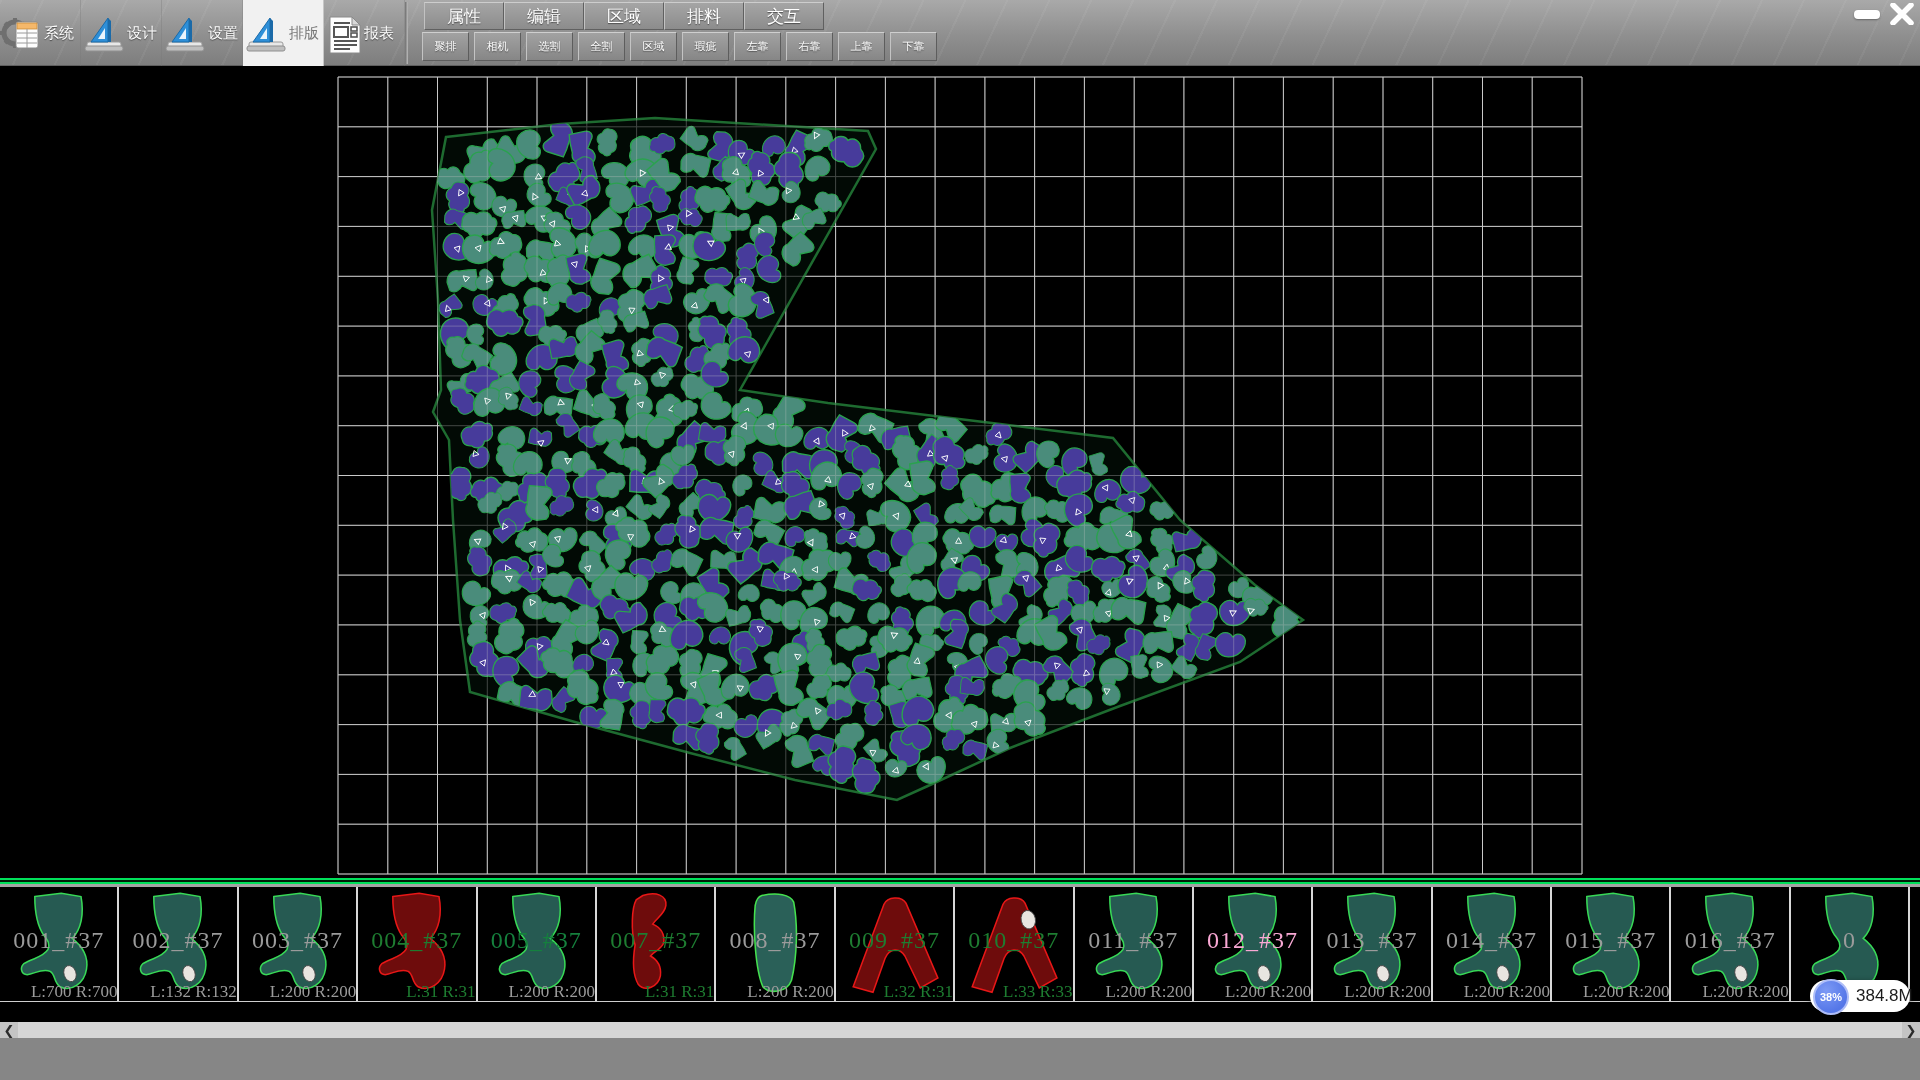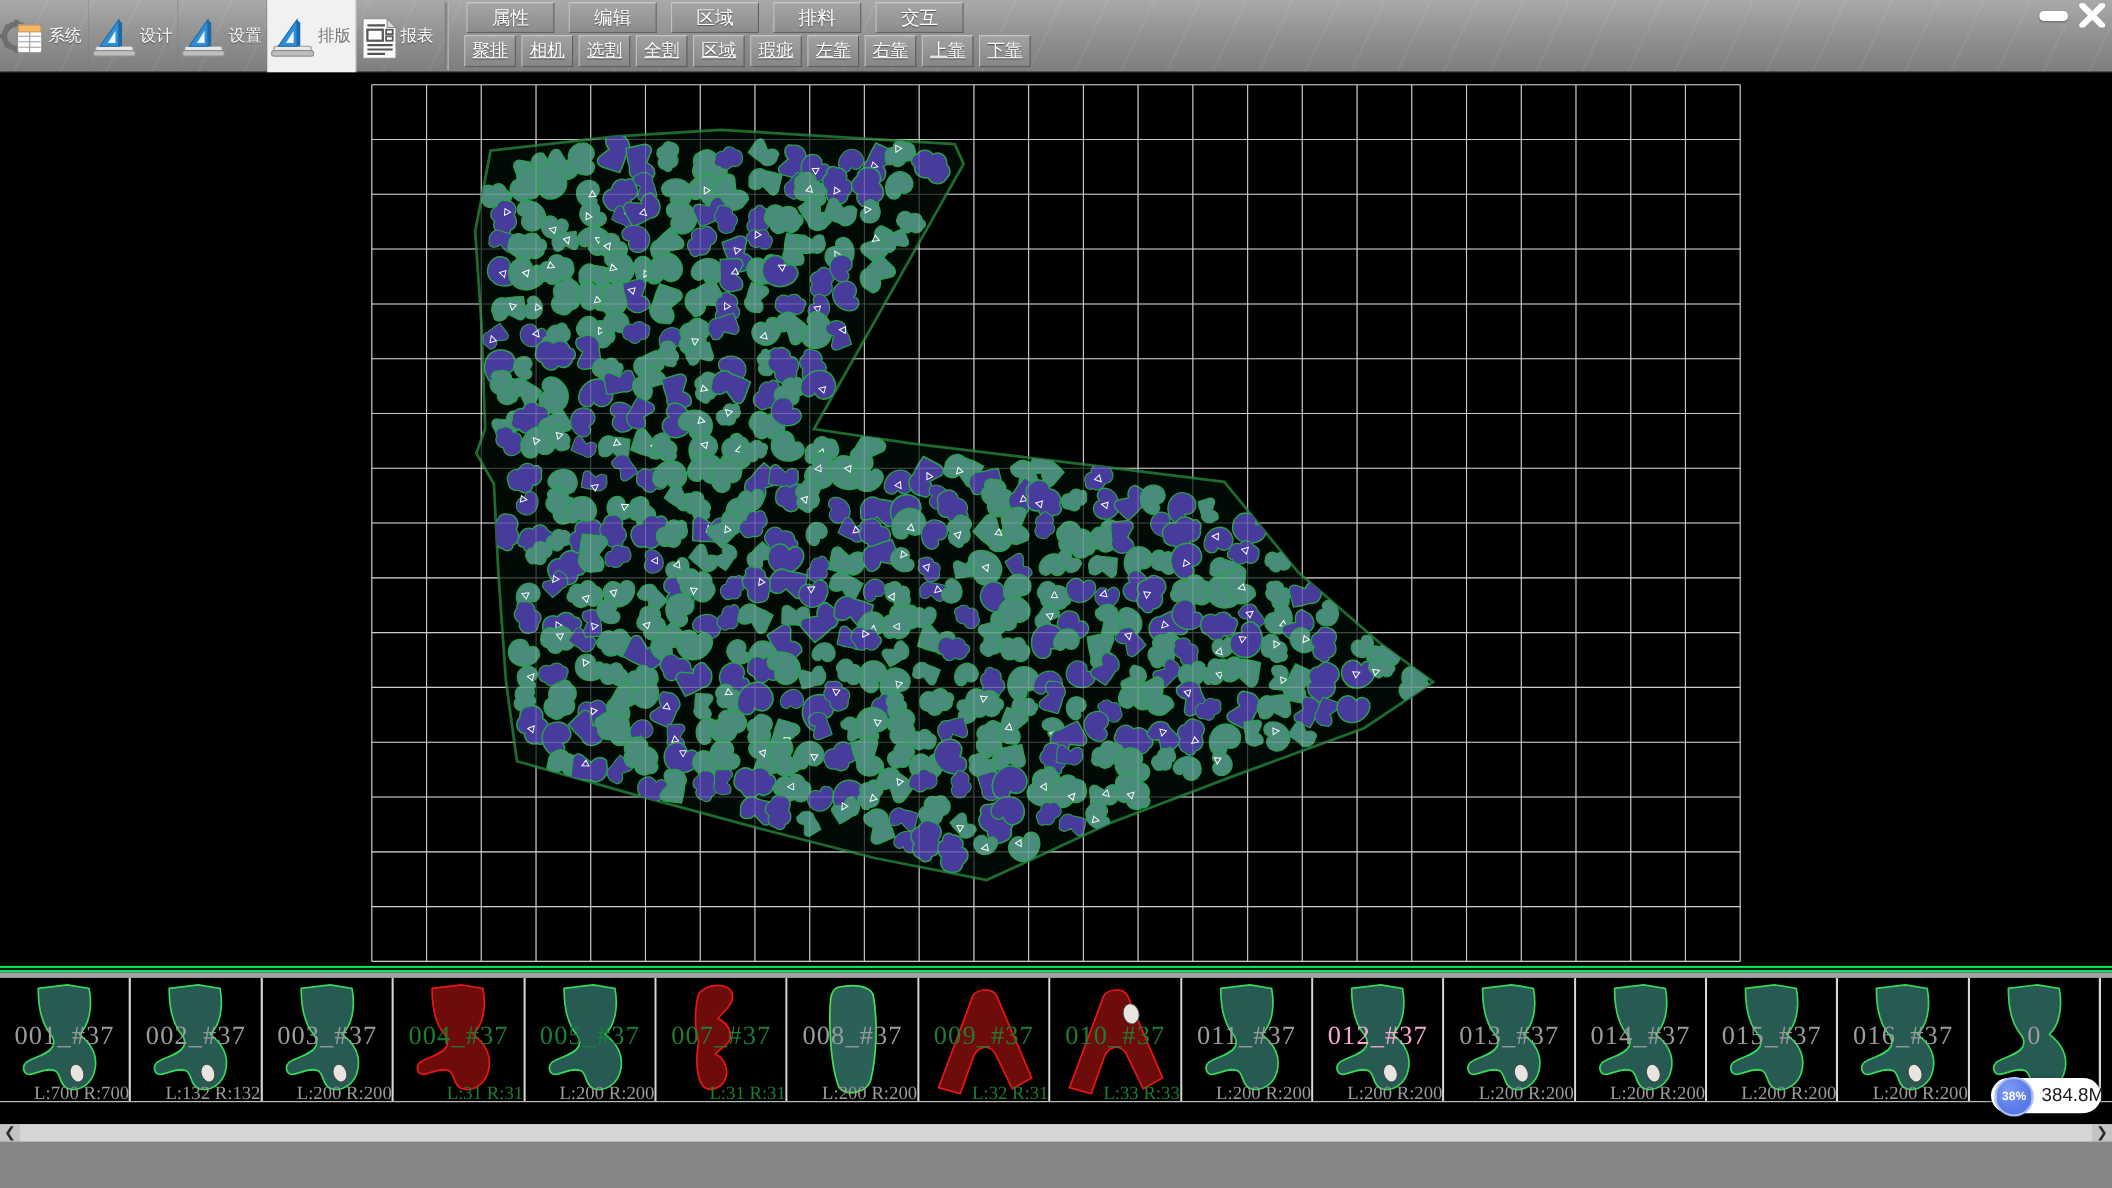--- a/index.html
+++ b/index.html
@@ -17,44 +17,44 @@
   .mode-cell{width:80px;height:66px;position:relative;display:flex;flex-direction:row;
     align-items:center;justify-content:flex-start;border-right:1px solid rgba(120,120,120,.35);}
   .mode-cell.active{background:#f1f1f1;}
   .mode-cell .ic{margin-top:3px;height:40px;display:flex;align-items:center;justify-content:center;}
   .mode-cell .lbl{font-family:"Liberation Serif",serif;font-size:15px;color:#fdfdfd;
     text-shadow:0 1px 1px rgba(60,60,60,.8);line-height:18px;}
   .mode-cell.active .lbl{color:#777;text-shadow:none;}
   #mode-divider{position:absolute;left:405px;top:2px;width:3px;height:62px;
     background:linear-gradient(90deg,#6d6d6d,#bdbdbd);}
 
-  .menu-row{position:absolute;left:424px;top:2px;display:flex;gap:13px;}
+  .menu-row{position:absolute;left:424px;top:2px;display:flex;gap:0;}
   .menu-btn{width:78px;height:26px;display:flex;align-items:center;justify-content:center;
     font-family:"Liberation Serif",serif;font-size:17px;color:#fff;
     background:linear-gradient(#a5a5a5,#8c8c8c);
     border:1px solid;border-color:#cdcdcd #606060 #606060 #c2c2c2;
     text-shadow:0 1px 1px rgba(70,70,70,.9);cursor:default;}
   .tool-row{position:absolute;left:422px;top:32px;display:flex;gap:5px;}
   .tool-btn{width:45px;height:27px;display:flex;align-items:center;justify-content:center;
-    font-family:"Liberation Serif",serif;font-size:16px;color:#fff;
+    font-family:"Liberation Serif",serif;font-size:11px;color:#fff;
     background:linear-gradient(#a2a2a2,#868686);
     border:1px solid;border-color:#cfcfcf #5d5d5d #5d5d5d #c4c4c4;
-    text-shadow:0 1px 1px rgba(70,70,70,.9);cursor:default;text-decoration:underline;}
+    text-shadow:0 1px 1px rgba(70,70,70,.9);cursor:default;}
 
   #win-controls{position:absolute;right:6px;top:2px;display:flex;align-items:center;gap:10px;height:24px;}
   #btn-min{width:26px;height:9px;background:#fff;border-radius:4px;box-shadow:0 1px 2px rgba(0,0,0,.35);}
   #btn-close{width:24px;height:22px;position:relative;}
 
   
   #canvas-wrap{position:absolute;left:0;top:66px;width:1920px;height:812px;background:#000;}
 
   
   #strip{position:absolute;left:0;top:878px;width:1920px;height:125px;background:#000;}
   #strip-border{height:6px;background:linear-gradient(#00e05a 0 34%,#001c08 34% 66%,#00e05a 66% 100%);}
-  #tiles{display:flex;height:118px;border-top:5px solid #a3a3a3;border-bottom:1px solid #cfcfcf;
+  #tiles{display:flex;height:118px;border-top:3px solid #a3a3a3;border-bottom:1px solid #cfcfcf;
     box-sizing:border-box;overflow:hidden;width:1920px;}
   .tile{flex:0 0 117.4px;height:116px;position:relative;background:#000;
     border-right:2px solid #d8d8d8;box-sizing:content-box;}
   .tile svg{position:absolute;left:4px;top:2px;}
   .tile .tname{position:absolute;left:0;right:0;top:40px;text-align:center;
     font-family:"Liberation Serif",serif;font-size:24px;letter-spacing:1px;white-space:nowrap;}
   .tile .tinfo{position:absolute;left:0;right:0;bottom:1px;text-align:right;
     font-family:"Liberation Serif",serif;font-size:17px;white-space:nowrap;}
 
   

